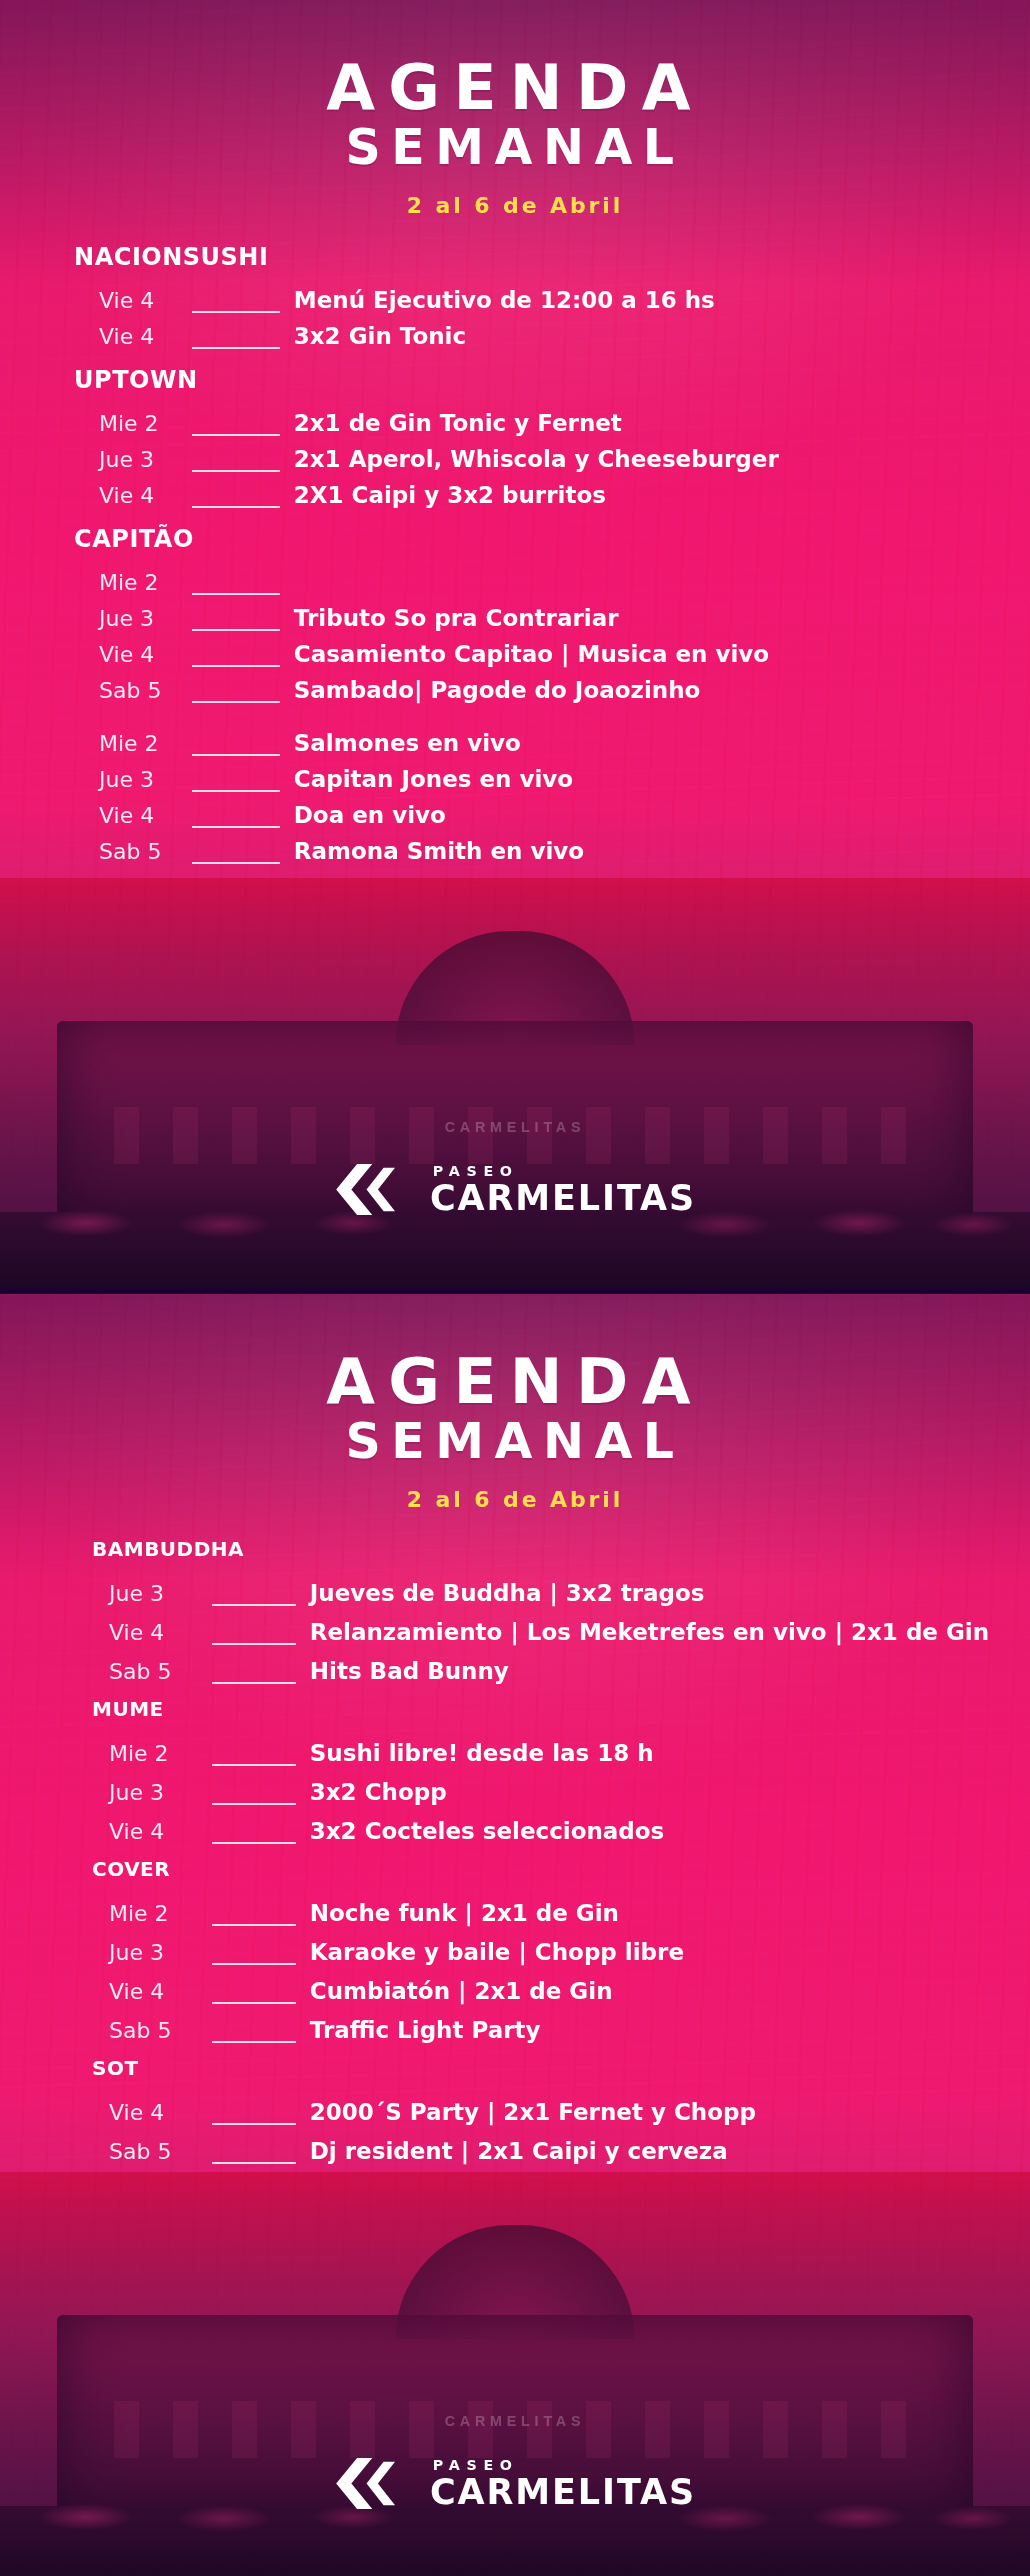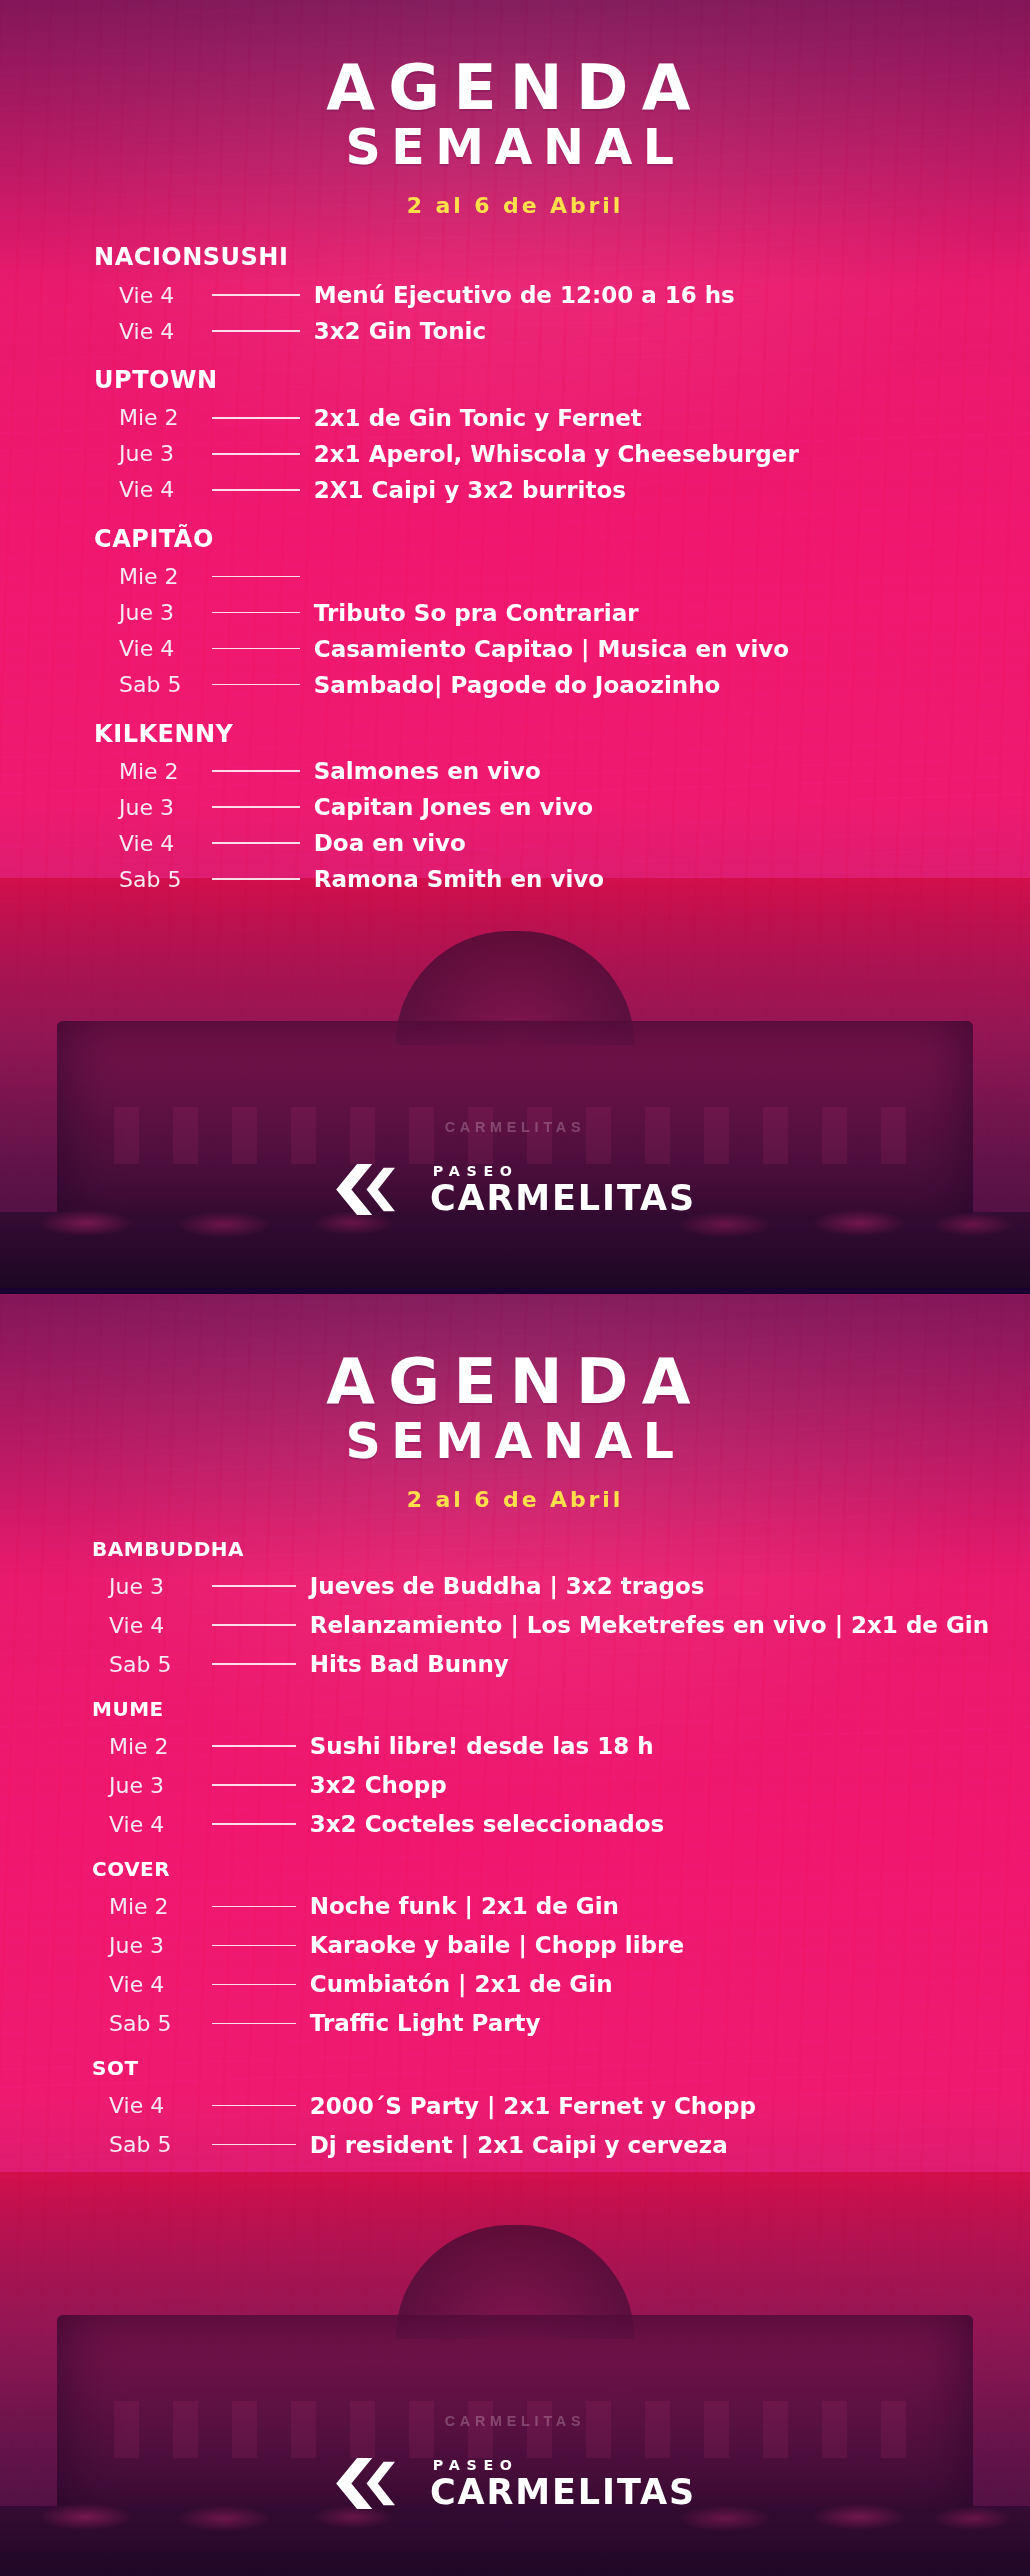--- a/index.html
+++ b/index.html
@@ -117,21 +117,21 @@
   .listing { margin-top: 25px; padding: 0 0 0 0; }
   .venue { margin-bottom: 11.4px; }
   .venue-name {
     color: #ffffff;
     font-family: "DejaVu Sans", sans-serif;
     font-weight: bold;
     font-size: 24px;
     letter-spacing: 0.5px;
     margin-bottom: 5.7px;
   }
-  .row { display: flex; align-items: center; height: 36px; }
+  .row { display: flex; align-items: flex-end; height: 36px; }
   .day {
     color: #f5e9f2;
     font-family: "DejaVu Sans", sans-serif;
     font-size: 22px;
     font-weight: normal;
     text-align: left;
     white-space: nowrap;
   }
   .dash {
     height: 1.9px;
@@ -140,21 +140,21 @@
   }
   .desc {
     color: #ffffff;
     font-family: "DejaVu Sans", sans-serif;
     font-weight: bold;
     font-size: 23px;
     white-space: nowrap;
   }
 
   
-  .p1 .listing { padding-left: 96px; }
+  .p1 .listing { padding-left: 76px; }
   .p1 .venue-name { margin-left: -1.9px; }
   .p1 .day { width: 103px; padding-left: 23px; }
   .p1 .dash { width: 88px; }
   .p1 .venue { margin-bottom: 17px; }
 
   
   .p2 .listing { padding-left: 92px; }
   .p2 .day { width: 107px; padding-left: 17px; }
   .p2 .dash { width: 84px; }
   .p2 .venue { margin-bottom: 13.4px; }
@@ -259,21 +259,20 @@
             <span class="desc">Casamiento Capitao | Musica en vivo</span>
           </div>
           <div class="row">
             <span class="day">Sab 5</span>
             <span class="dash"></span>
             <span class="desc">Sambado| Pagode do Joaozinho</span>
           </div>
         </div>
 
         <div class="venue">
-          <div class="venue-name">KILKENNY</div>
           <div class="row">
             <span class="day">Mie 2</span>
             <span class="dash"></span>
             <span class="desc">Salmones en vivo</span>
           </div>
           <div class="row">
             <span class="day">Jue 3</span>
             <span class="dash"></span>
             <span class="desc">Capitan Jones en vivo</span>
           </div>

